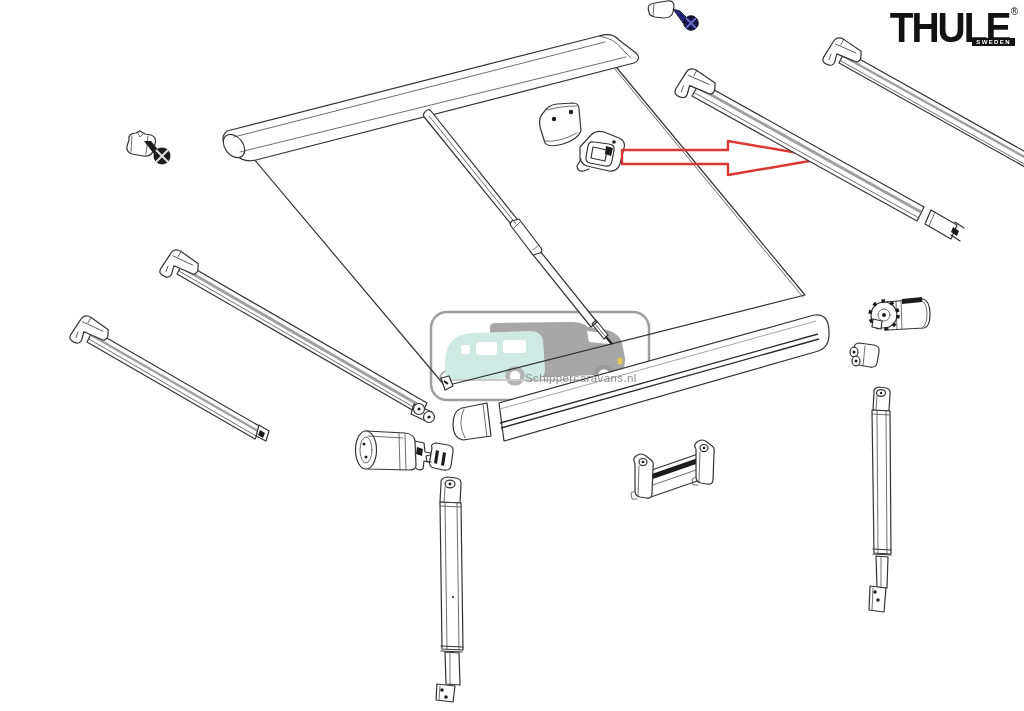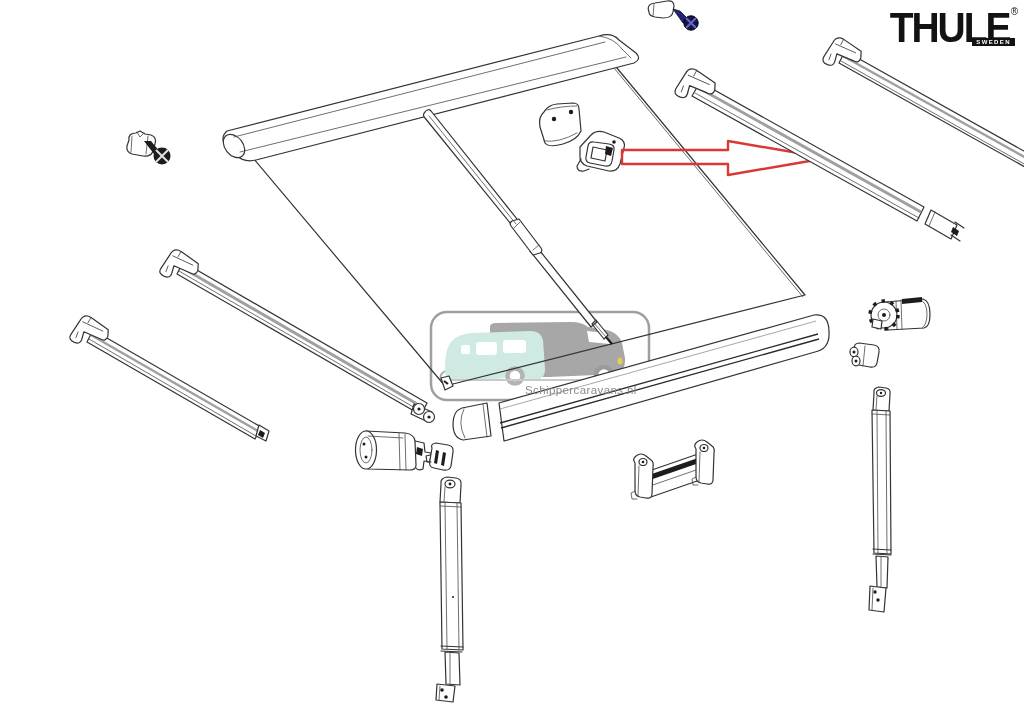--- a/index.html
+++ b/index.html
@@ -13,21 +13,21 @@
   .dk{fill:#1c1c1c;stroke:none;}
   
   .brand{position:absolute;top:6px;right:10px;text-align:right;color:#121212;line-height:1;}
   .brand-row{display:flex;align-items:flex-start;justify-content:flex-end;}
   .brand-text{font-size:39px;font-weight:bold;letter-spacing:-2px;display:inline-block;
               transform:scaleY(1.08);transform-origin:top;}
   .brand-reg{font-size:10px;margin-left:1px;position:relative;top:1px;}
   .brand-sub{display:block;width:max-content;margin:-7px 3px 0 auto;background:#121212;color:#fff;
              font-size:6px;font-weight:bold;letter-spacing:1.4px;padding:1px 4px;position:relative;}
   
-  .wm-text{position:absolute;left:497px;top:384px;width:130px;font-size:11.5px;color:#8a8a8a;
+  .wm-text{position:absolute;left:497px;top:372px;width:130px;font-size:11.5px;color:#8a8a8a;
            letter-spacing:0.4px;}
 </style>
 </head>
 <body>
 
 <div class="stage">
   <svg width="1024" height="711" viewBox="0 0 1024 711">
     <defs>
       <g id="hook">
         <path class="fw" d="M13,-16 L-8,-18 Q-16,-18 -16,-10 L-17,7 Q-17,13 -10,12 Q-4,11 -5,6 L-7,-2 L11,-4 Q17,-4 16,-10 Z"></path>

